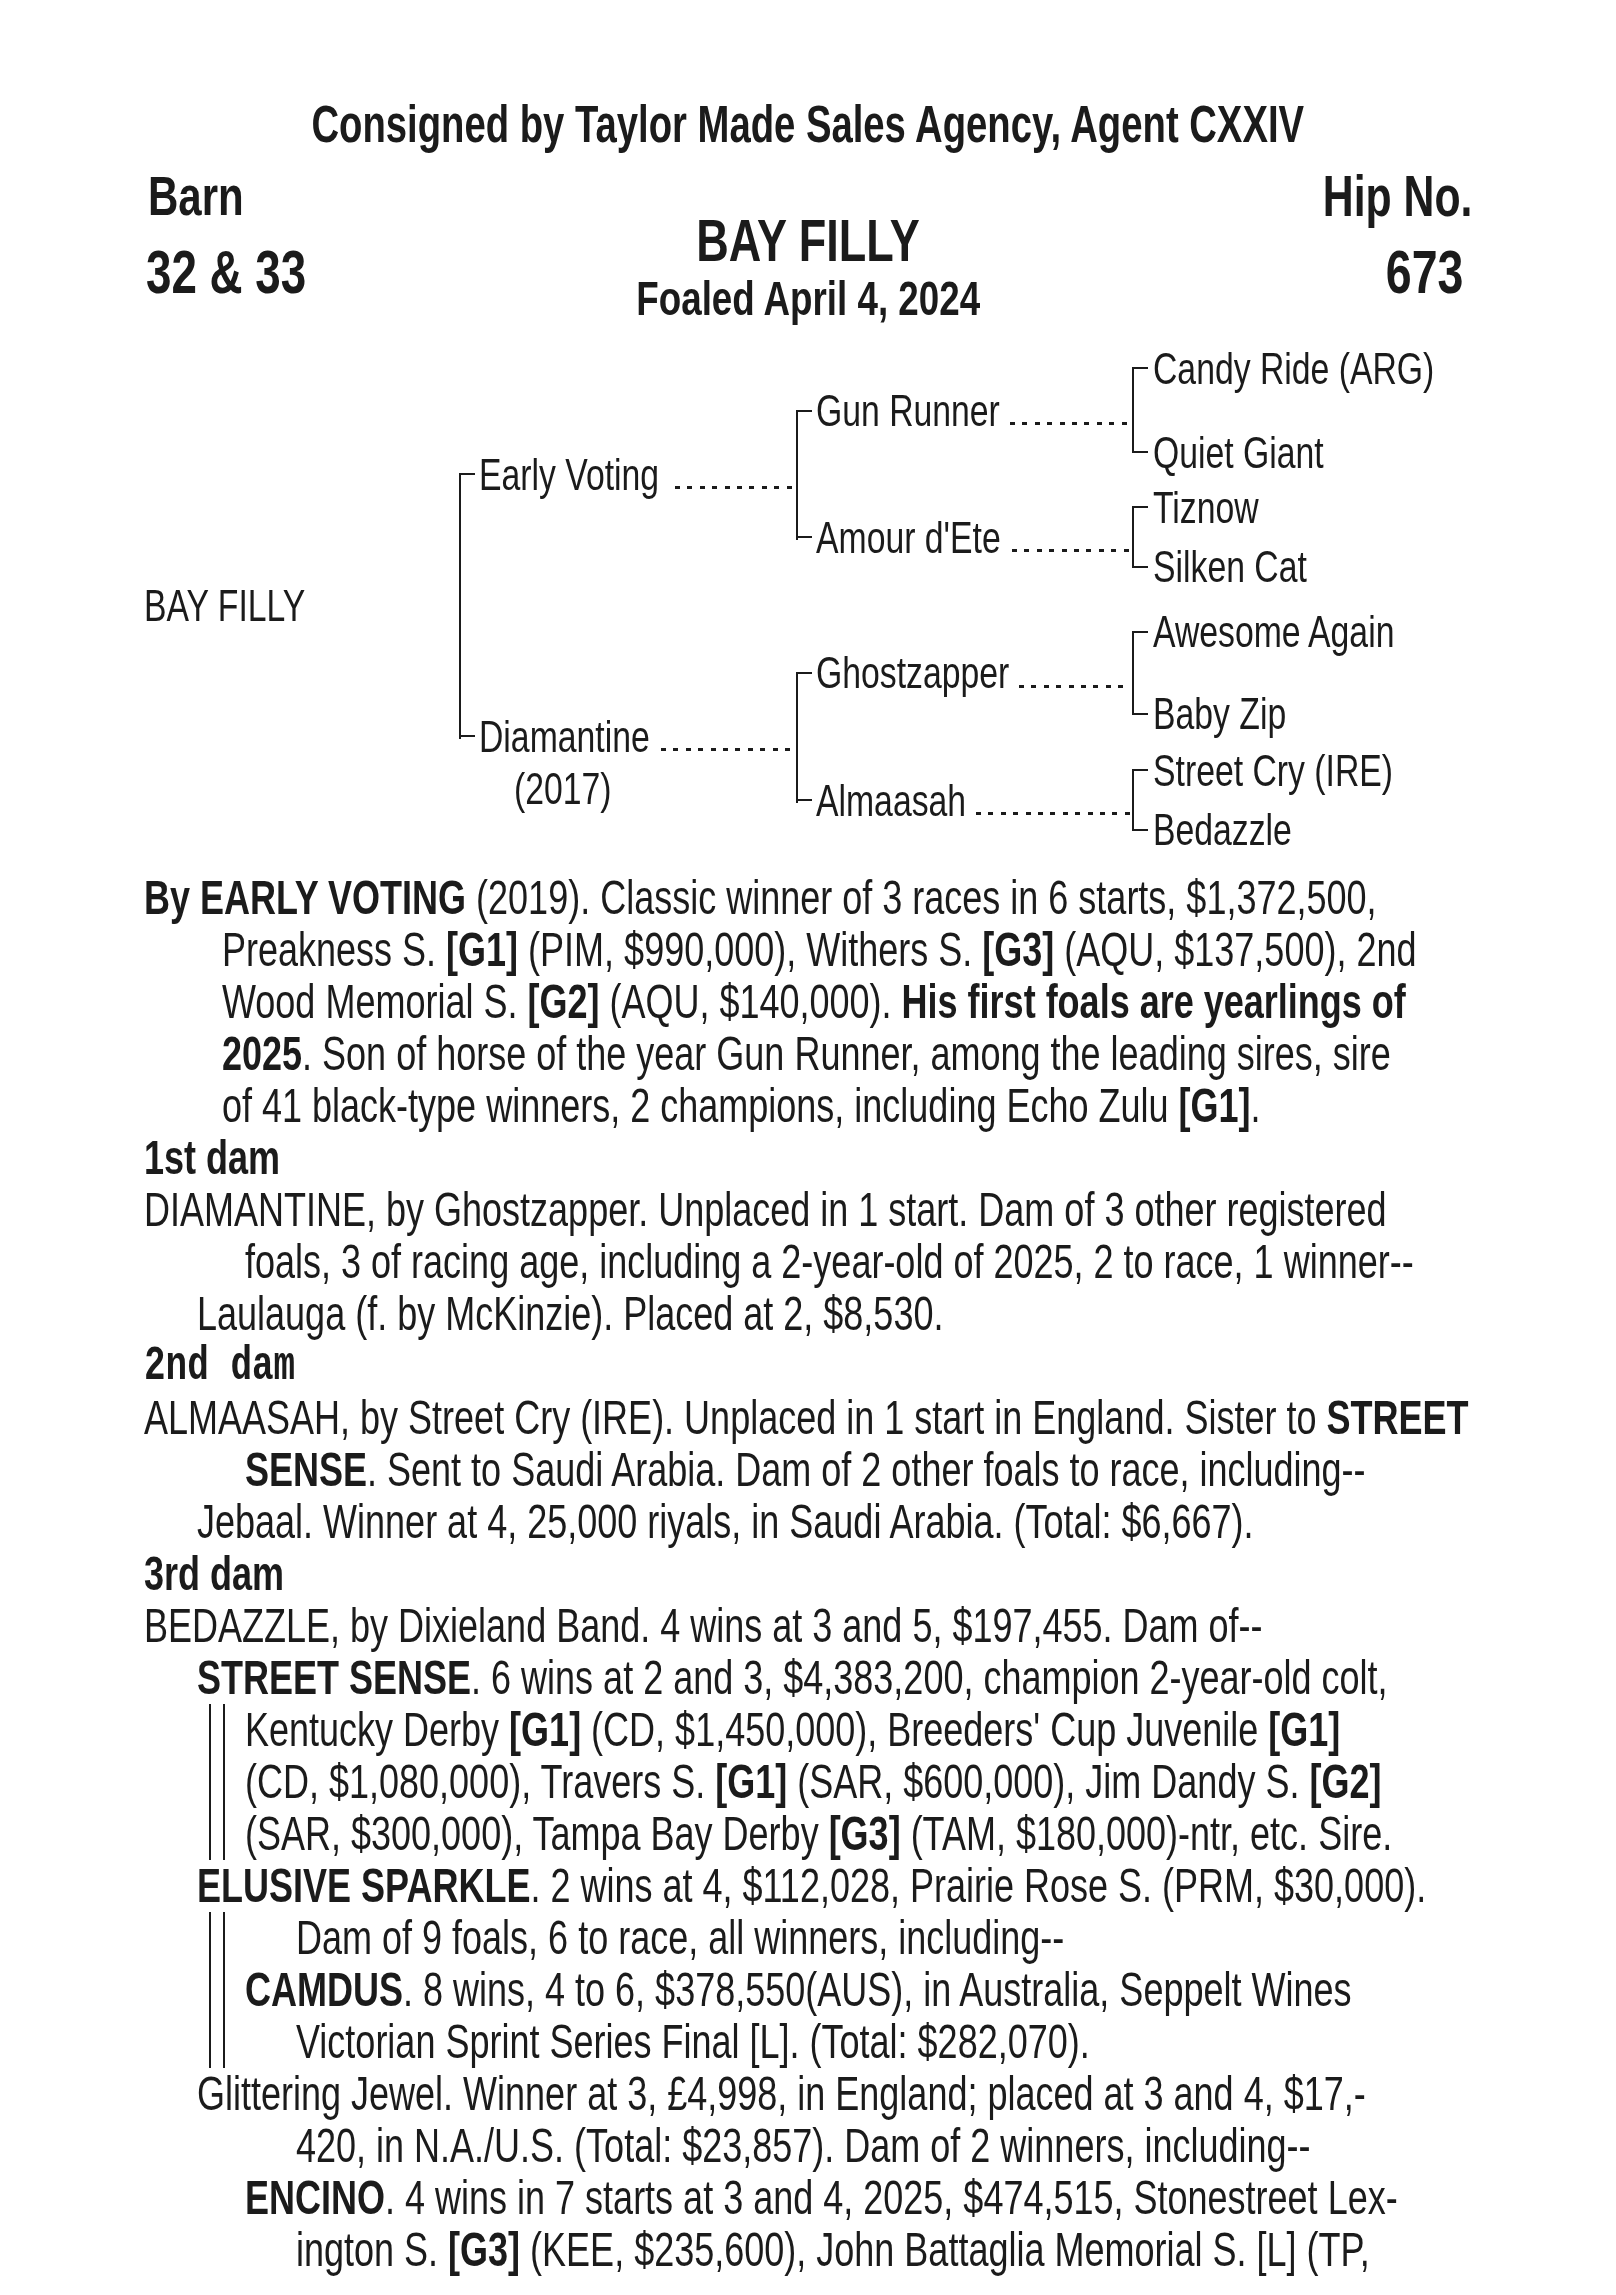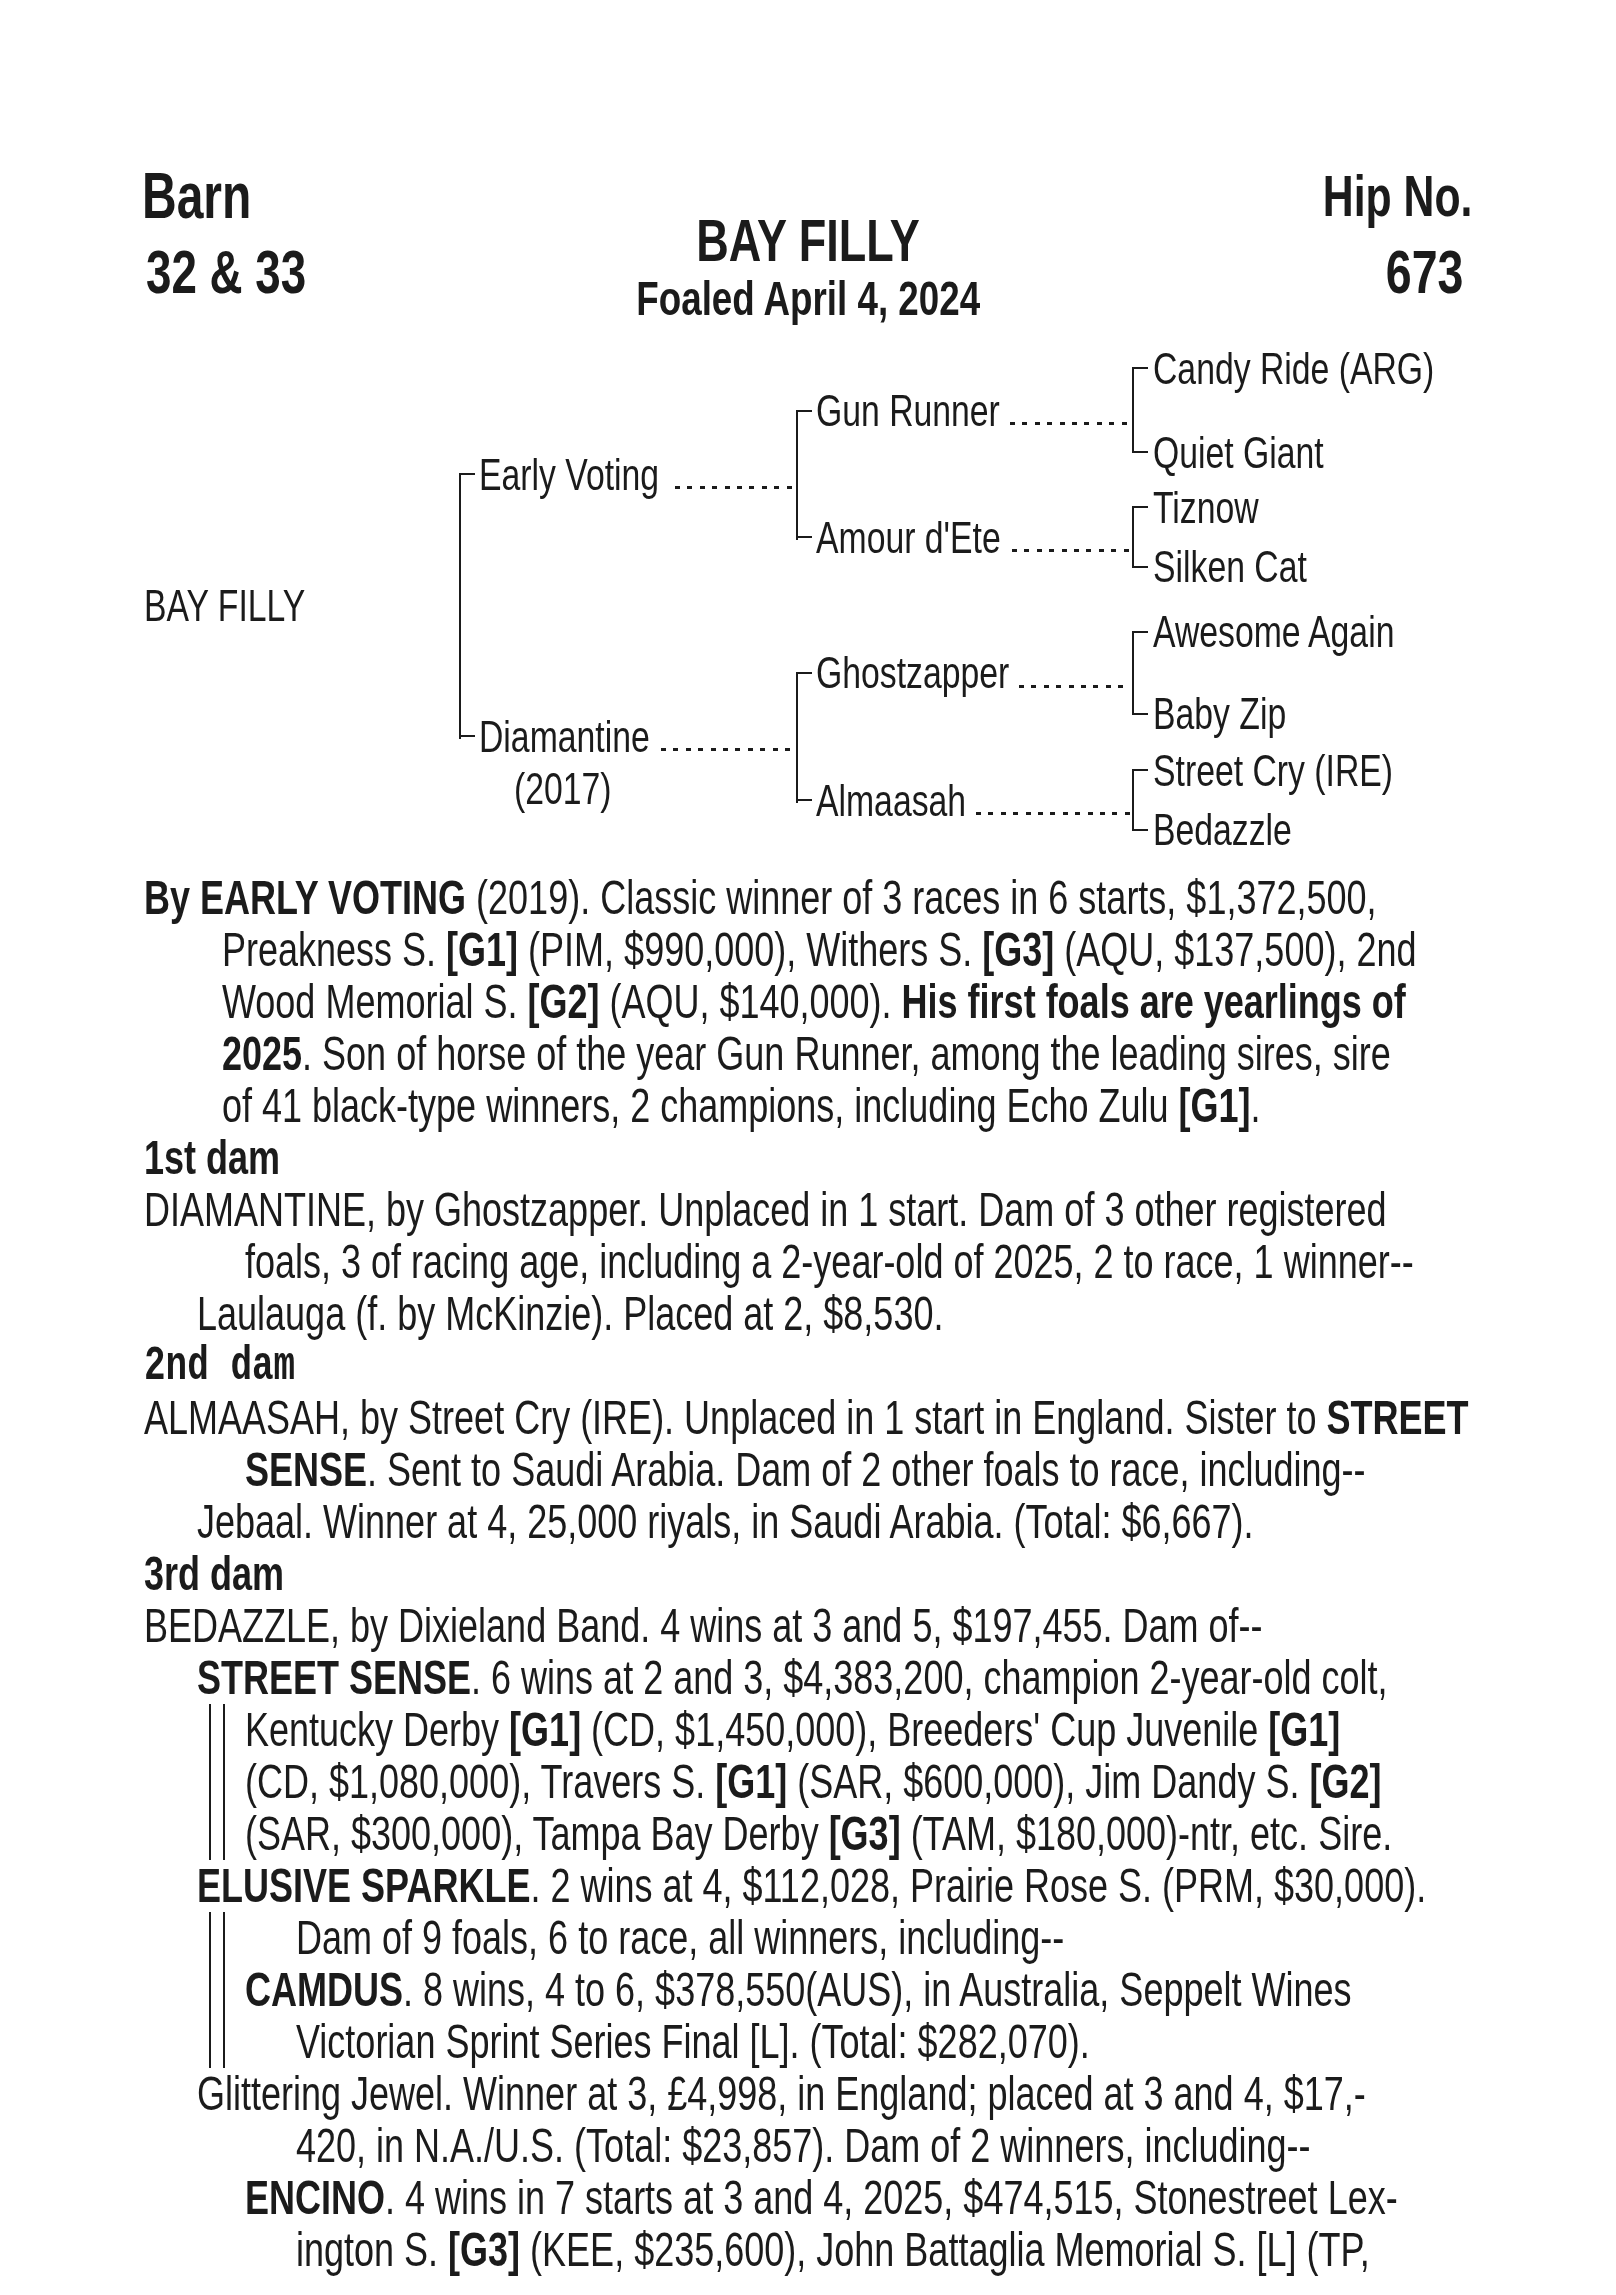--- a/index.html
+++ b/index.html
@@ -9,21 +9,21 @@
     overflow:hidden; margin:0 auto;
   }
   .b  { font-weight:bold; }
   
   .cx  { display:inline-block; transform:scaleX(.75); transform-origin:center; white-space:nowrap; }
   .cxl { display:inline-block; transform:scaleX(.75); transform-origin:0 50%;  white-space:nowrap; }
   .cxr { display:inline-block; transform:scaleX(.75); transform-origin:100% 50%; white-space:nowrap; }
 
   
   .consignor { position:absolute; top:97px; left:0; width:100%; text-align:center; font-size:51px; line-height:55px; }
-  .barn-label { position:absolute; top:166px; left:142px;  font-size:64px; line-height:60px; }
+  .barn-label { position:absolute; top:166px; left:148px;  font-size:56px; line-height:60px; }
   .barn-value { position:absolute; top:241px; left:146px;  font-size:61px; line-height:63px; }
   .hip-label  { position:absolute; top:166px; right:144px; font-size:57px; line-height:60px; text-align:right; }
   .hip-value  { position:absolute; top:239px; right:153px; font-size:62px; line-height:65px; text-align:right; }
   .title      { position:absolute; top:210px; left:0; width:100%; text-align:center; font-size:60px; line-height:62px; }
   .foaled     { position:absolute; top:273px; left:0; width:100%; text-align:center; font-size:49px; line-height:51px; }
 
   
   .tree { position:absolute; left:0; top:0; width:1616px; height:872px; }
   .tnode { position:absolute; font-size:45px; line-height:51px; white-space:nowrap; }
   .vl { position:absolute; width:2.3px;  background:#1b1b1b; }
@@ -36,20 +36,21 @@
   .line { position:relative; height:52px; line-height:52px; font-size:48px; white-space:nowrap; }
   .bar  { position:absolute; top:0; width:2.3px; height:52px; background:#1b1b1b; }
   .bar-left  { left:65px; }
   .bar-right { left:79px; }
 </style>
 </head>
 <body>
 
 <div class="page">
 
+  <div class="consignor"><span class="cx b">Consigned by Taylor Made Sales Agency, Agent CXXIV</span></div>
   <div class="barn-label"><span class="cxl b">Barn</span></div>
   <div class="barn-value"><span class="cxl b">32 &amp; 33</span></div>
   <div class="hip-label"><span class="cxr b">Hip No.</span></div>
   <div class="hip-value"><span class="cxr b">673</span></div>
   <div class="title"><span class="cx b">BAY FILLY</span></div>
   <div class="foaled"><span class="cx b">Foaled April 4, 2024</span></div>
 
   <div class="tree">
 
     <div class="tnode" style="left:144px;top:580px"><span class="cxl">BAY FILLY</span></div>

